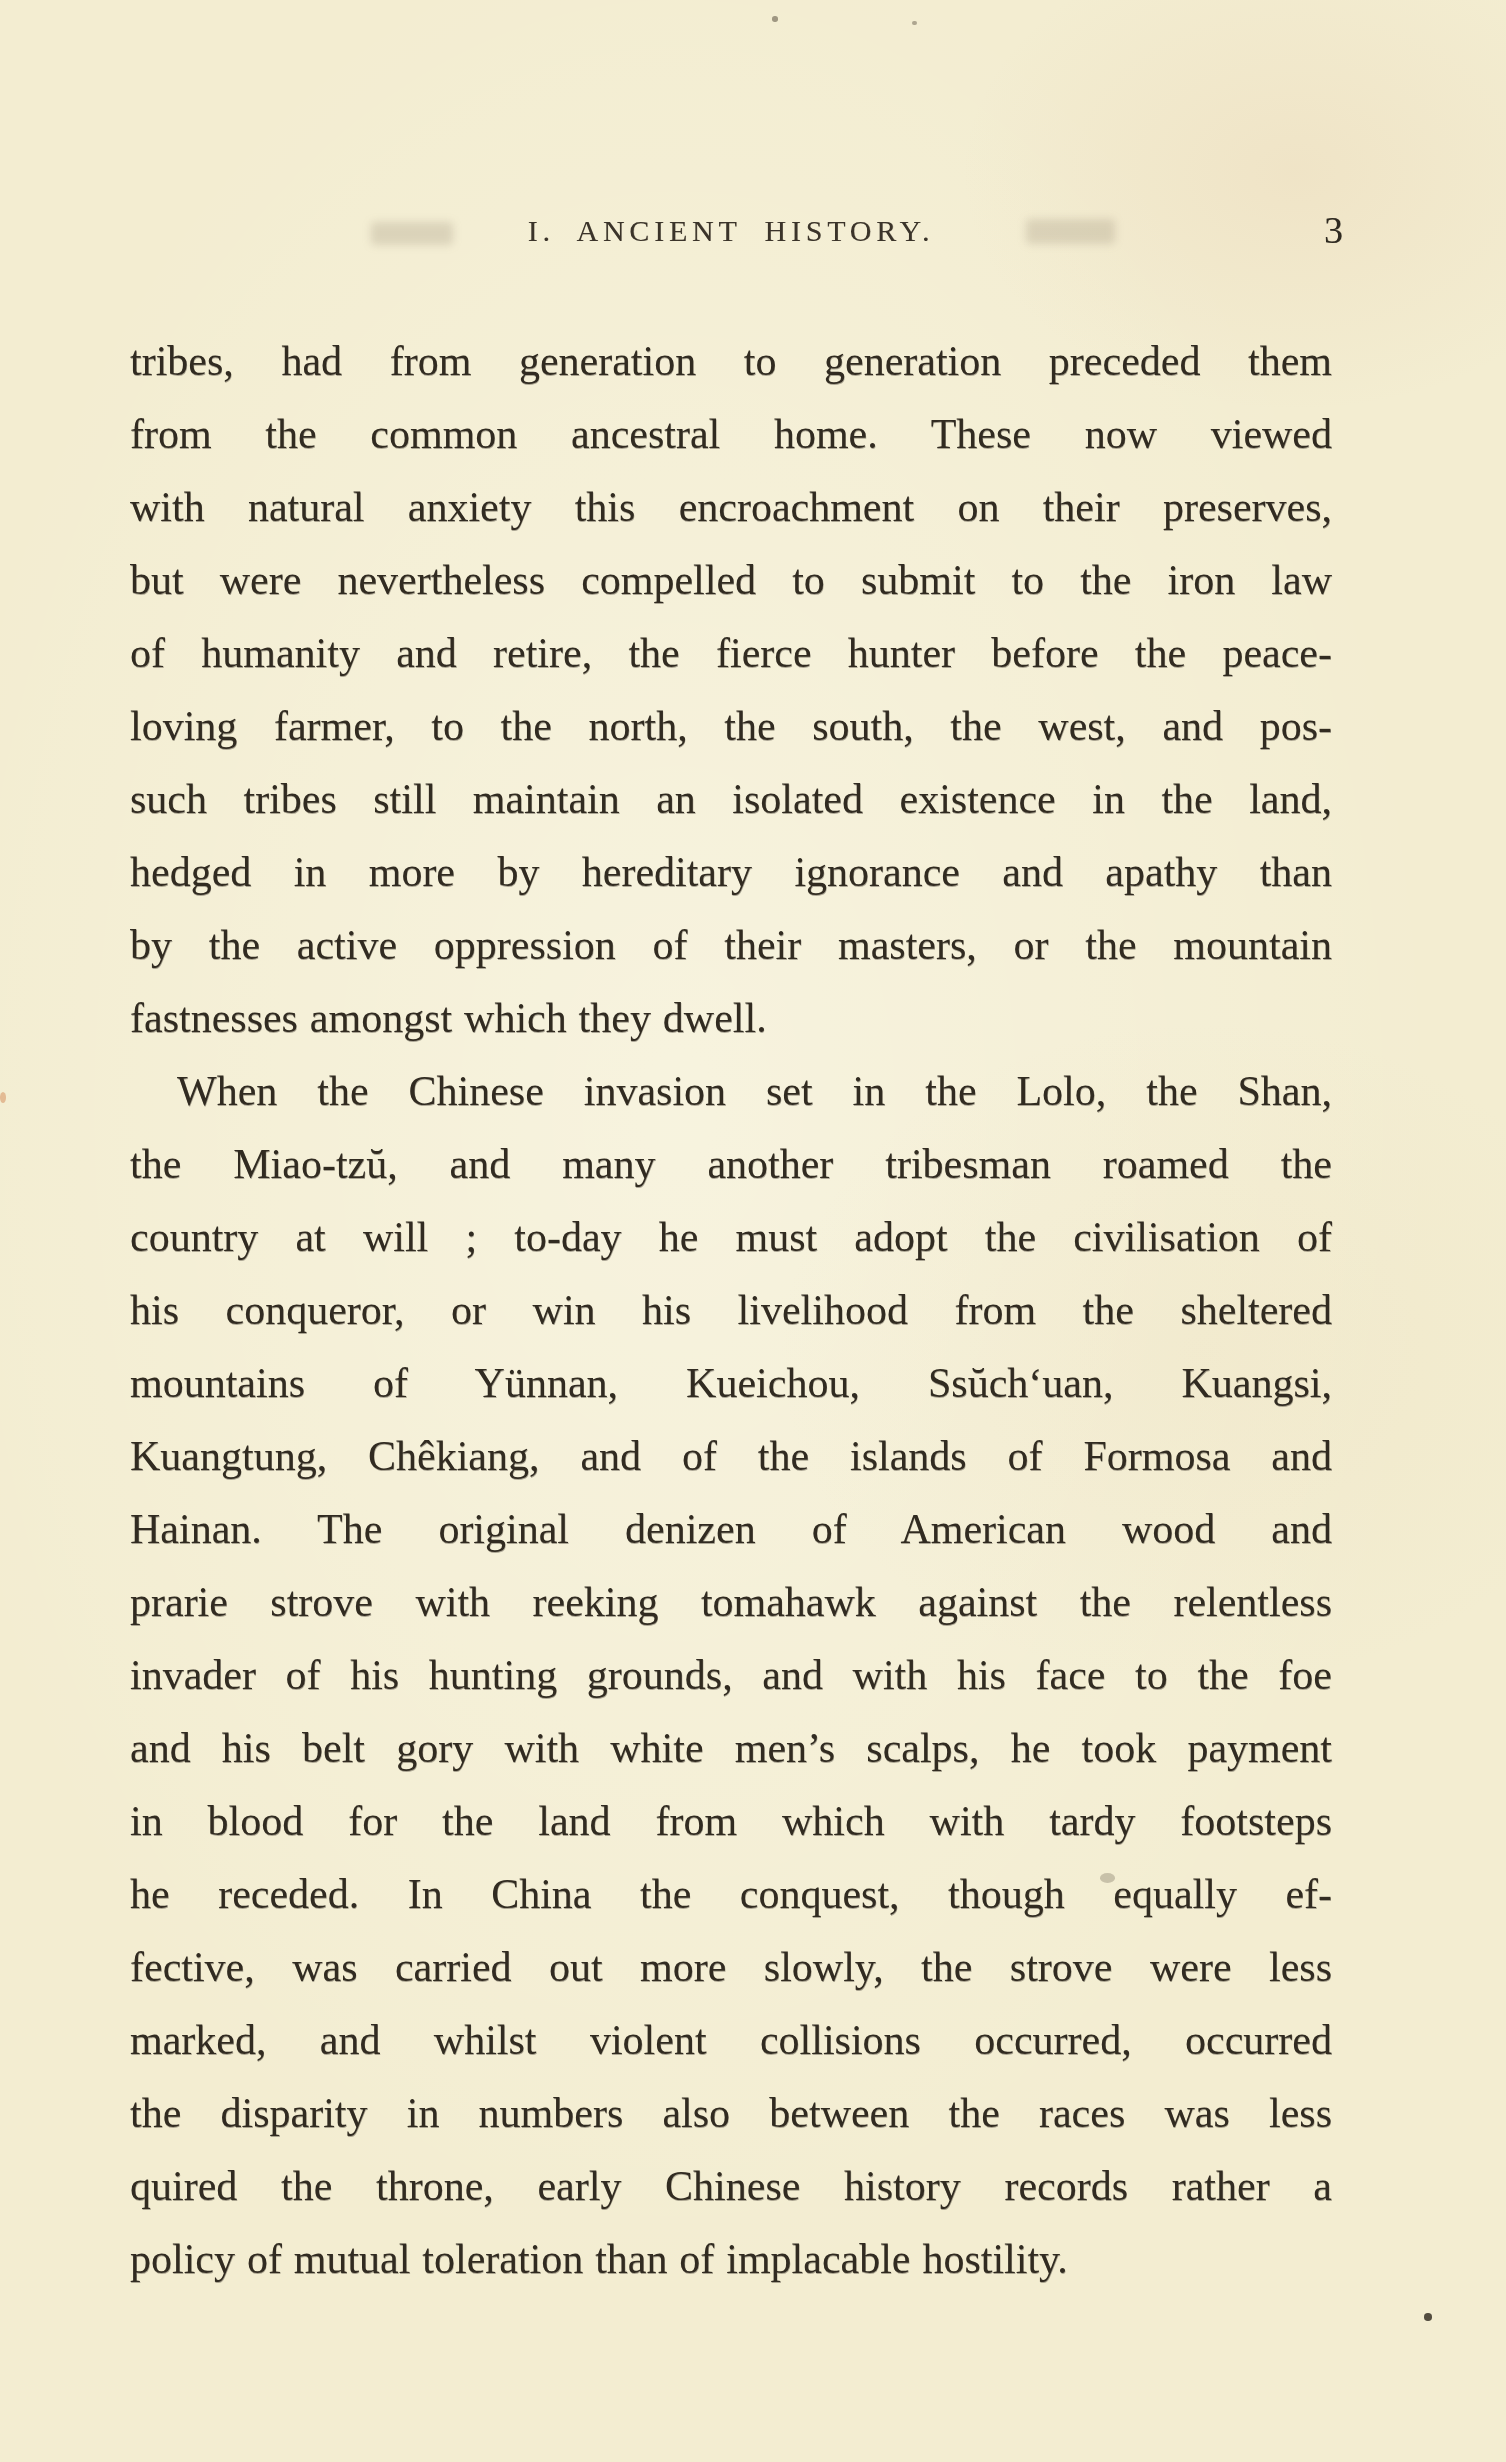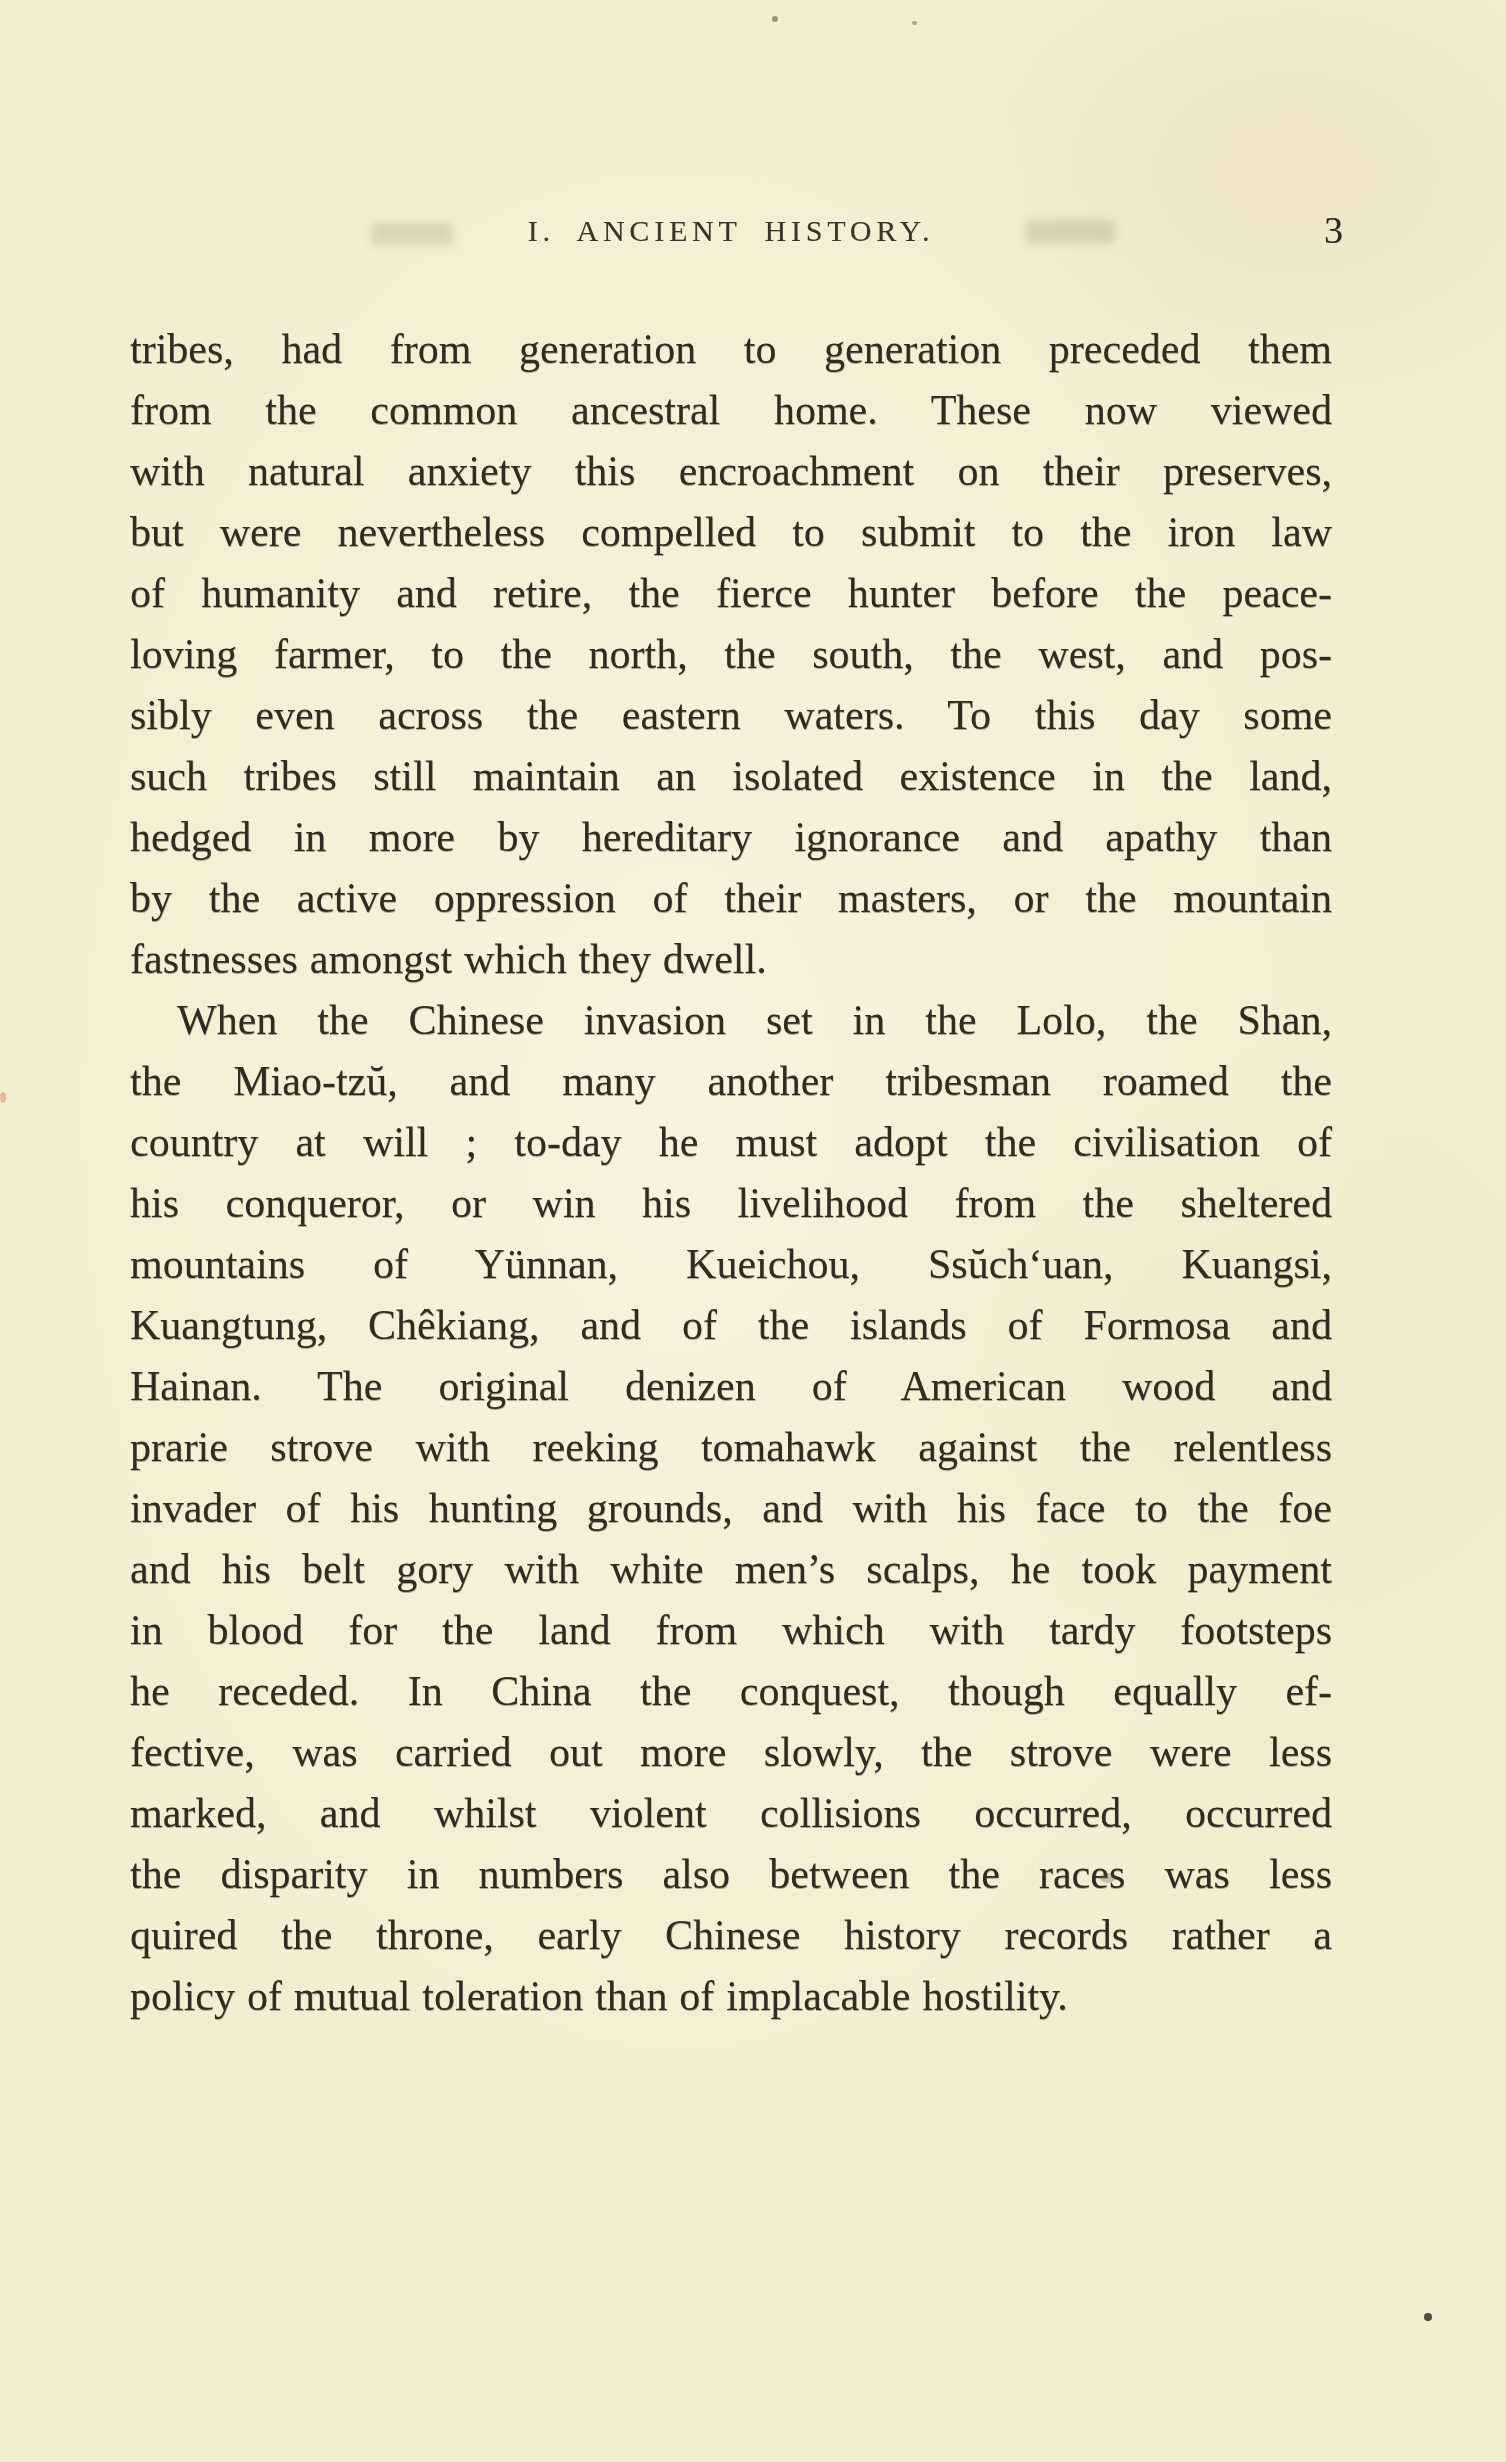--- a/index.html
+++ b/index.html
@@ -57,20 +57,21 @@
     left: 0;
     width: 100%;
     font-size: 42px;
     line-height: 61px;
     word-spacing: 1.4px;
     text-shadow: 0.4px 0.5px 0.3px rgba(49,43,34,0.38);
   }
   .line {
     text-align: justify;
     text-align-last: justify;
+    margin-top: 12px;
     -moz-text-align-last: justify;
   }
   .line.p-end {
     text-align-last: left;
     -moz-text-align-last: left;
   }
   .line.indent {
     text-indent: 47px;
   }
 
@@ -106,21 +107,20 @@
   <div class="ghost ghost-left"></div>
   <div class="ghost ghost-right"></div>
 
   <div class="page-body">
     <div class="line">tribes, had from generation to generation preceded them</div>
     <div class="line">from the common ancestral home. These now viewed</div>
     <div class="line">with natural anxiety this encroachment on their preserves,</div>
     <div class="line">but were nevertheless compelled to submit to the iron law</div>
     <div class="line">of humanity and retire, the fierce hunter before the peace-</div>
     <div class="line">loving farmer, to the north, the south, the west, and pos-</div>
-    <div class="line">sibly even across the eastern waters. To this day some</div>
     <div class="line">such tribes still maintain an isolated existence in the land,</div>
     <div class="line">hedged in more by hereditary ignorance and apathy than</div>
     <div class="line">by the active oppression of their masters, or the mountain</div>
     <div class="line p-end">fastnesses amongst which they dwell.</div>
     <div class="line indent">When the Chinese invasion set in the Lolo, the Shan,</div>
     <div class="line">the Miao-tzŭ, and many another tribesman roamed the</div>
     <div class="line">country at will ; to-day he must adopt the civilisation of</div>
     <div class="line">his conqueror, or win his livelihood from the sheltered</div>
     <div class="line">mountains of Yünnan, Kueichou, Ssŭch‘uan, Kuangsi,</div>
     <div class="line">Kuangtung, Chêkiang, and of the islands of Formosa and</div>

